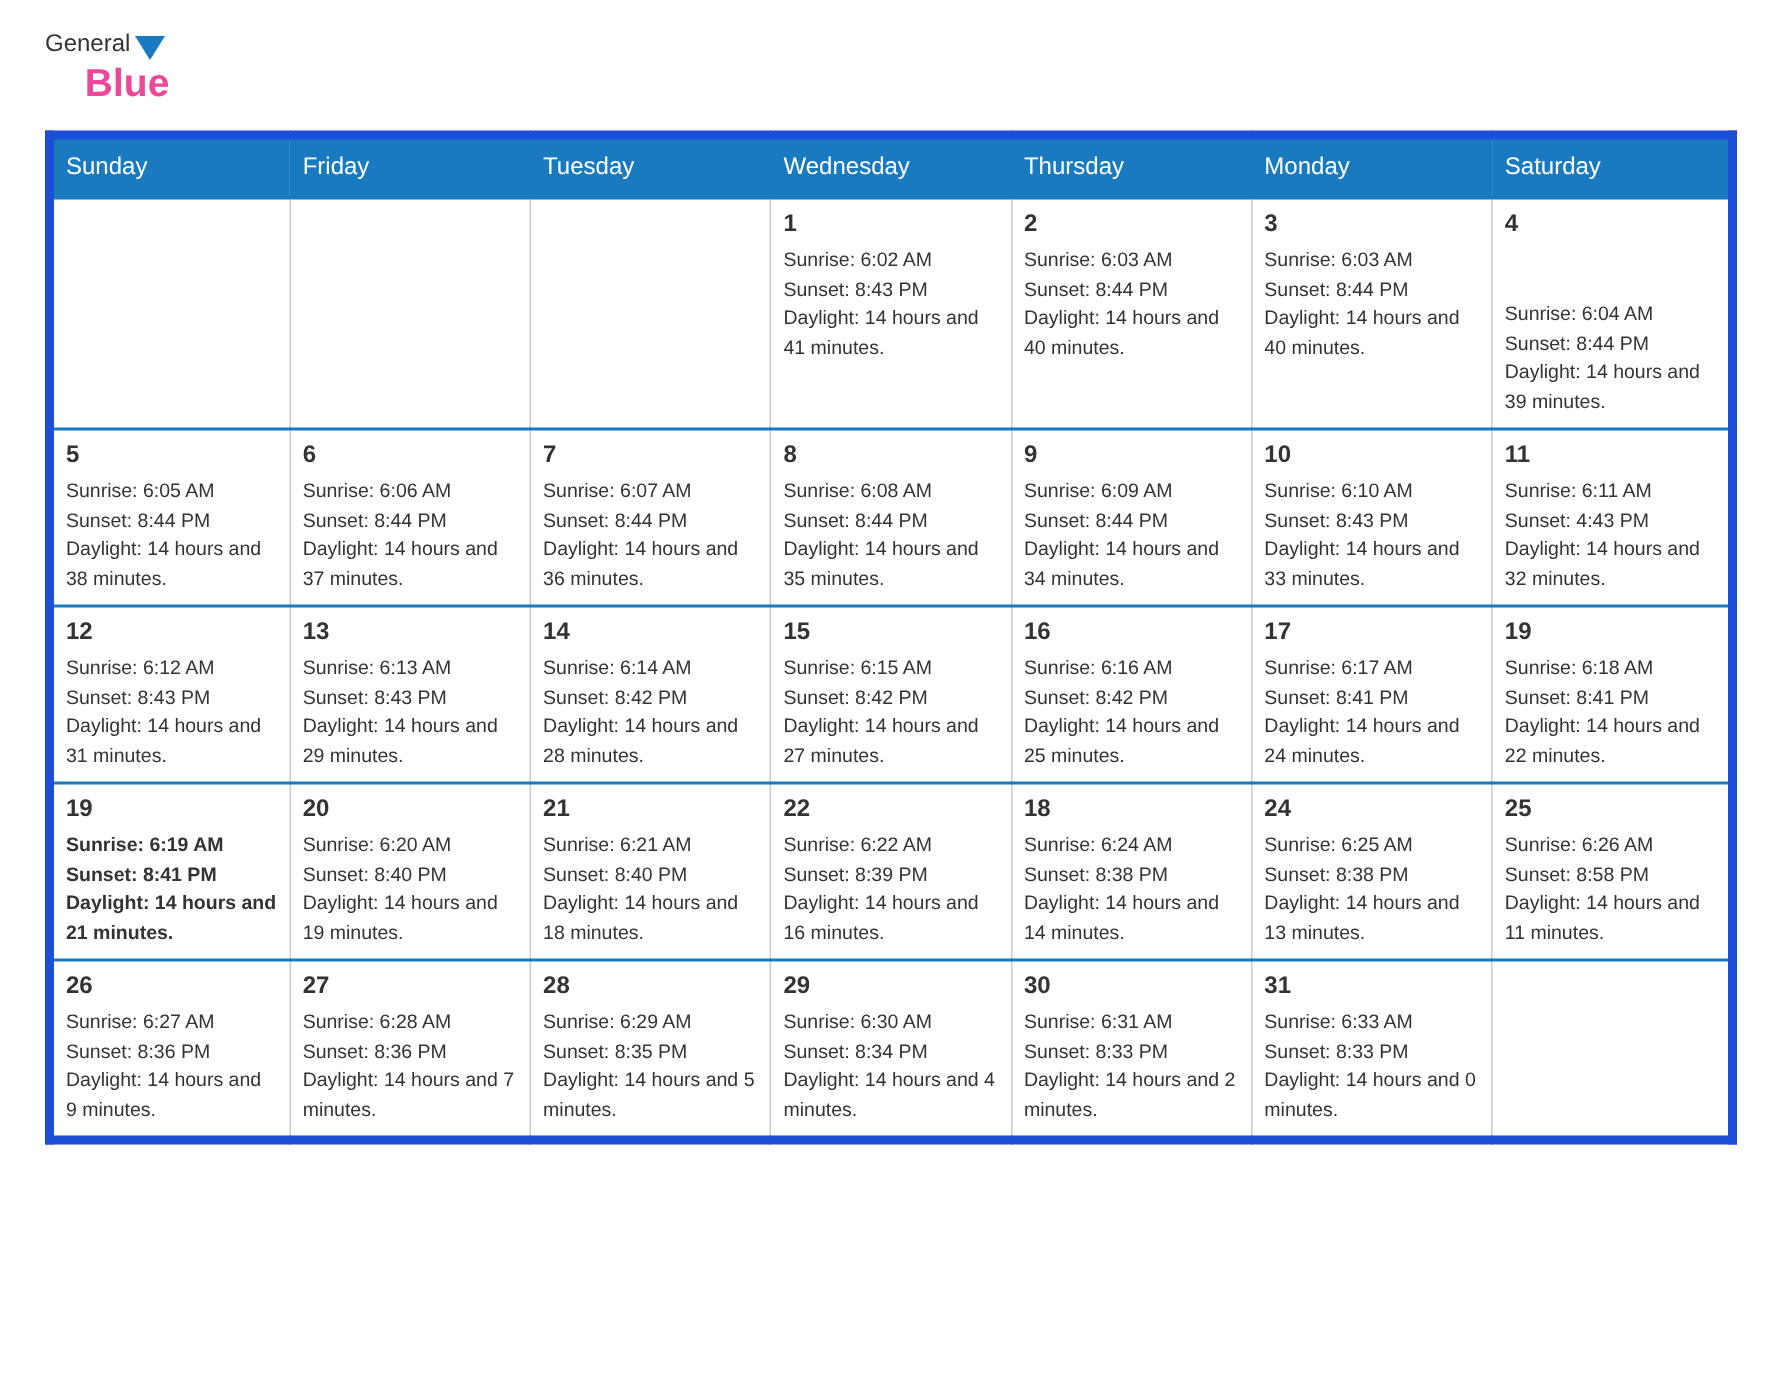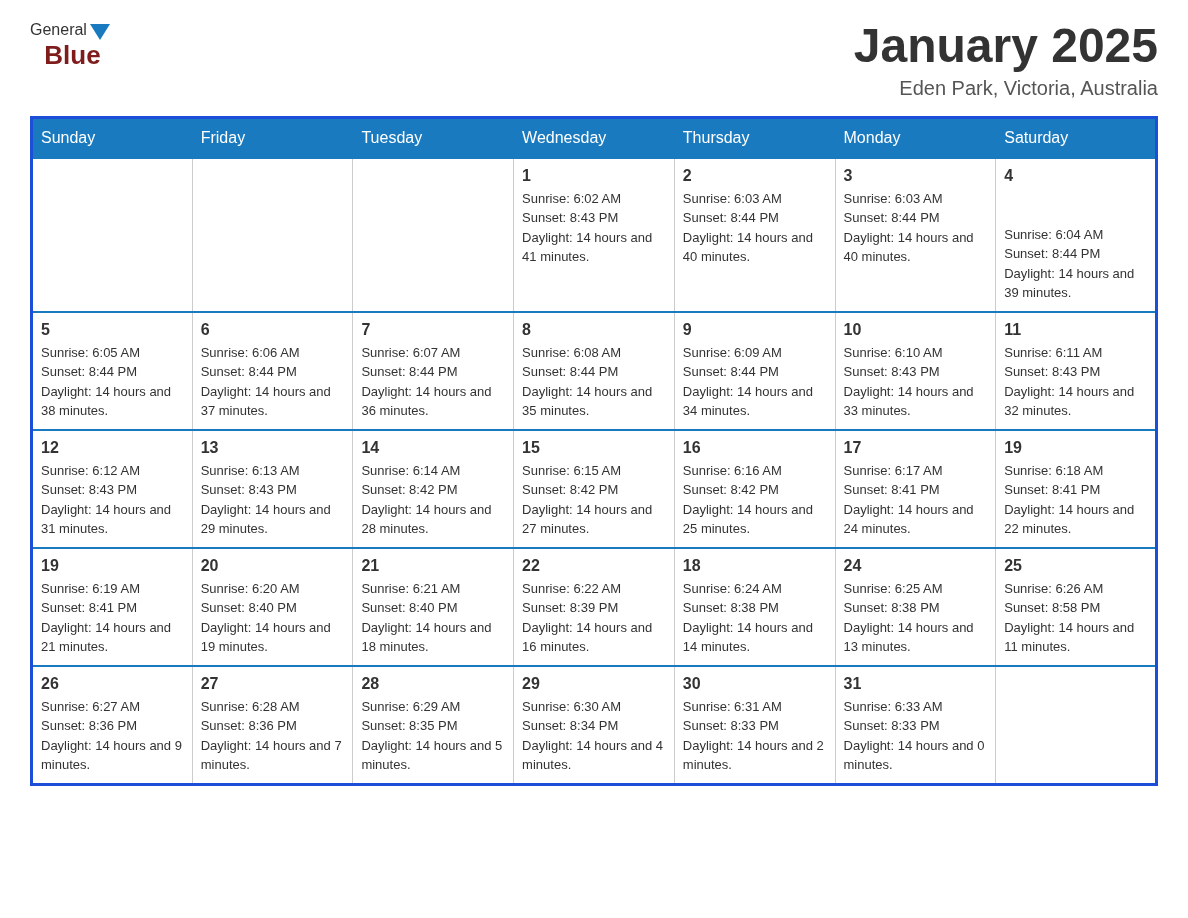--- a/index.html
+++ b/index.html
@@ -12,21 +12,21 @@
     }
     .header {
       display: flex;
       justify-content: space-between;
       align-items: flex-start;
       margin-bottom: 16px;
     }
     .logo {
       display: flex;
       flex-direction: column;
-      align-items: center;
+      align-items: flex-end;
     }
     .logo-general { color: #333; }
     .logo-arrow {
       width: 0;
       height: 0;
       border-left: 10px solid transparent;
       border-right: 10px solid transparent;
       border-top: 16px solid #1a7abf;
       margin: 0 3px;
       margin-top: 4px;
@@ -41,21 +41,21 @@
       line-height: 1.1;
     }
     .location {
       font-size: 20px;
       color: #555;
       margin-top: 4px;
     }
     .calendar {
       width: 100%;
       border-collapse: collapse;
-      border: 3px solid #1d4ed8;
+      border: 6px solid #1d4ed8;
       padding-left: 12px;
     }
     .calendar th {
       background-color: #1a7abf;
       color: #fff;
       font-size: 16px;
       font-weight: normal;
       padding: 10px 8px;
       text-align: left;
       border: 1px solid #1a7abf;
@@ -89,40 +89,36 @@
       border-bottom: none;
     }
     .empty-cell {
       background: #fff;
     }
     .logo-row {
       display: flex;
       align-items: center;
     }
     .logo-blue-line {
-      color: #7f1d1d;
+      color: #ec4899;
       font-size: 26px;
       font-weight: bold;
       margin-left: 2px;
     }
   </style>
 </head>
 <body>
 
 <div class="header">
   <div class="logo">
     <div class="logo-row">
       <span class="logo-general">General</span>
       <div class="logo-arrow"></div>
     </div>
     <span class="logo-blue-line">Blue</span>
-  </div>
-  <div class="title-section">
-    <div class="month-title">January 2025</div>
-    <div class="location">Eden Park, Victoria, Australia</div>
   </div>
 </div>
 
 <table class="calendar">
   <thead>
     <tr>
     <th>Sunday</th>
         <th>Friday</th>
         <th>Tuesday</th>
         <th>Wednesday</th>
@@ -194,21 +190,21 @@
         </td>
         <td>
           <span class="day-num">10</span>
           <div class="day-info" style="white-space: pre-line;">Sunrise: 6:10 AM
 Sunset: 8:43 PM
 Daylight: 14 hours and 33 minutes.</div>
         </td>
         <td>
           <span class="day-num">11</span>
           <div class="day-info" style="white-space: pre-line;">Sunrise: 6:11 AM
-Sunset: 8:43 PM
+Sunset: 4:43 PM
 Daylight: 14 hours and 32 minutes.</div>
         </td>
       </tr>
       <tr>
         <td>
           <span class="day-num">12</span>
           <div class="day-info" style="white-space: pre-line;">Sunrise: 6:12 AM
 Sunset: 8:43 PM
 Daylight: 14 hours and 31 minutes.</div>
         </td>
@@ -245,21 +241,21 @@
         <td>
           <span class="day-num">19</span>
           <div class="day-info" style="white-space: pre-line;">Sunrise: 6:18 AM
 Sunset: 8:41 PM
 Daylight: 14 hours and 22 minutes.</div>
         </td>
       </tr>
       <tr>
         <td>
           <span class="day-num">19</span>
-          <div class="day-info" style="white-space: pre-line;">Sunrise: 6:19 AM
+          <div class="day-info" style="white-space: pre-line; font-weight: bold;">Sunrise: 6:19 AM
 Sunset: 8:41 PM
 Daylight: 14 hours and 21 minutes.</div>
         </td>
         <td>
           <span class="day-num">20</span>
           <div class="day-info" style="white-space: pre-line;">Sunrise: 6:20 AM
 Sunset: 8:40 PM
 Daylight: 14 hours and 19 minutes.</div>
         </td>
         <td>

